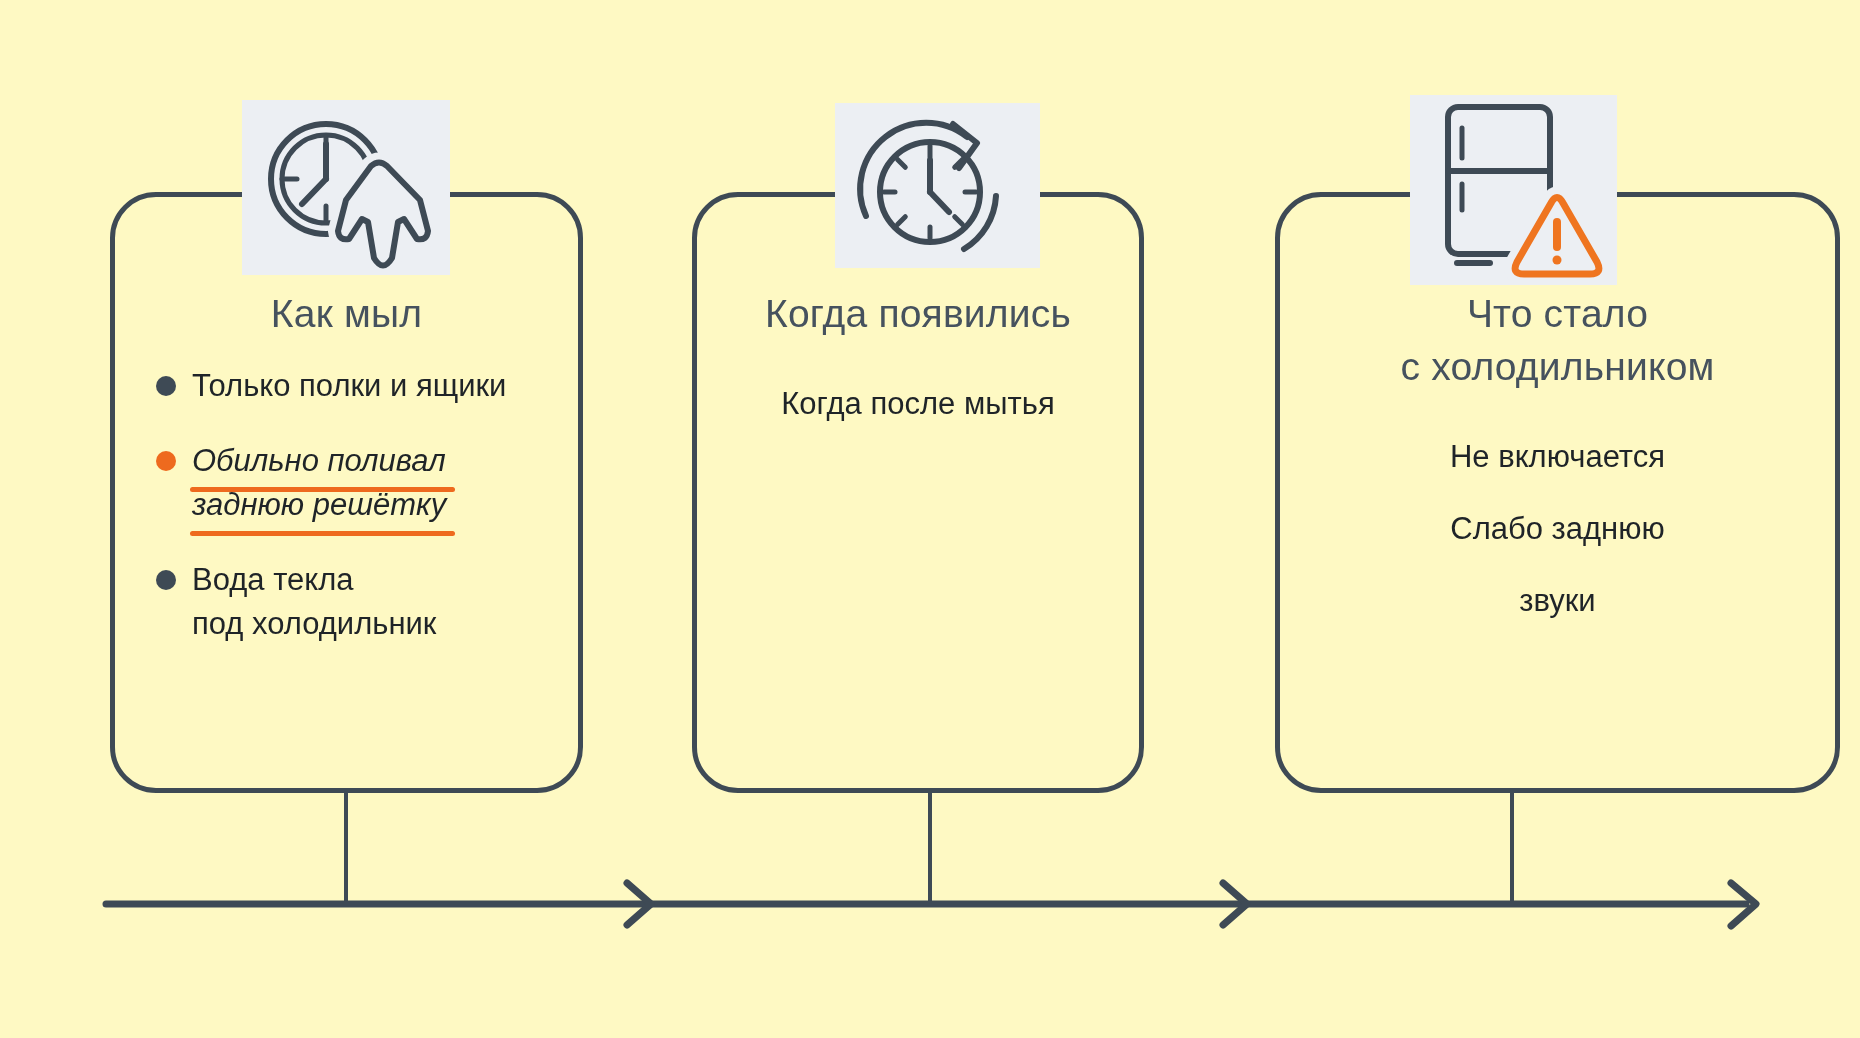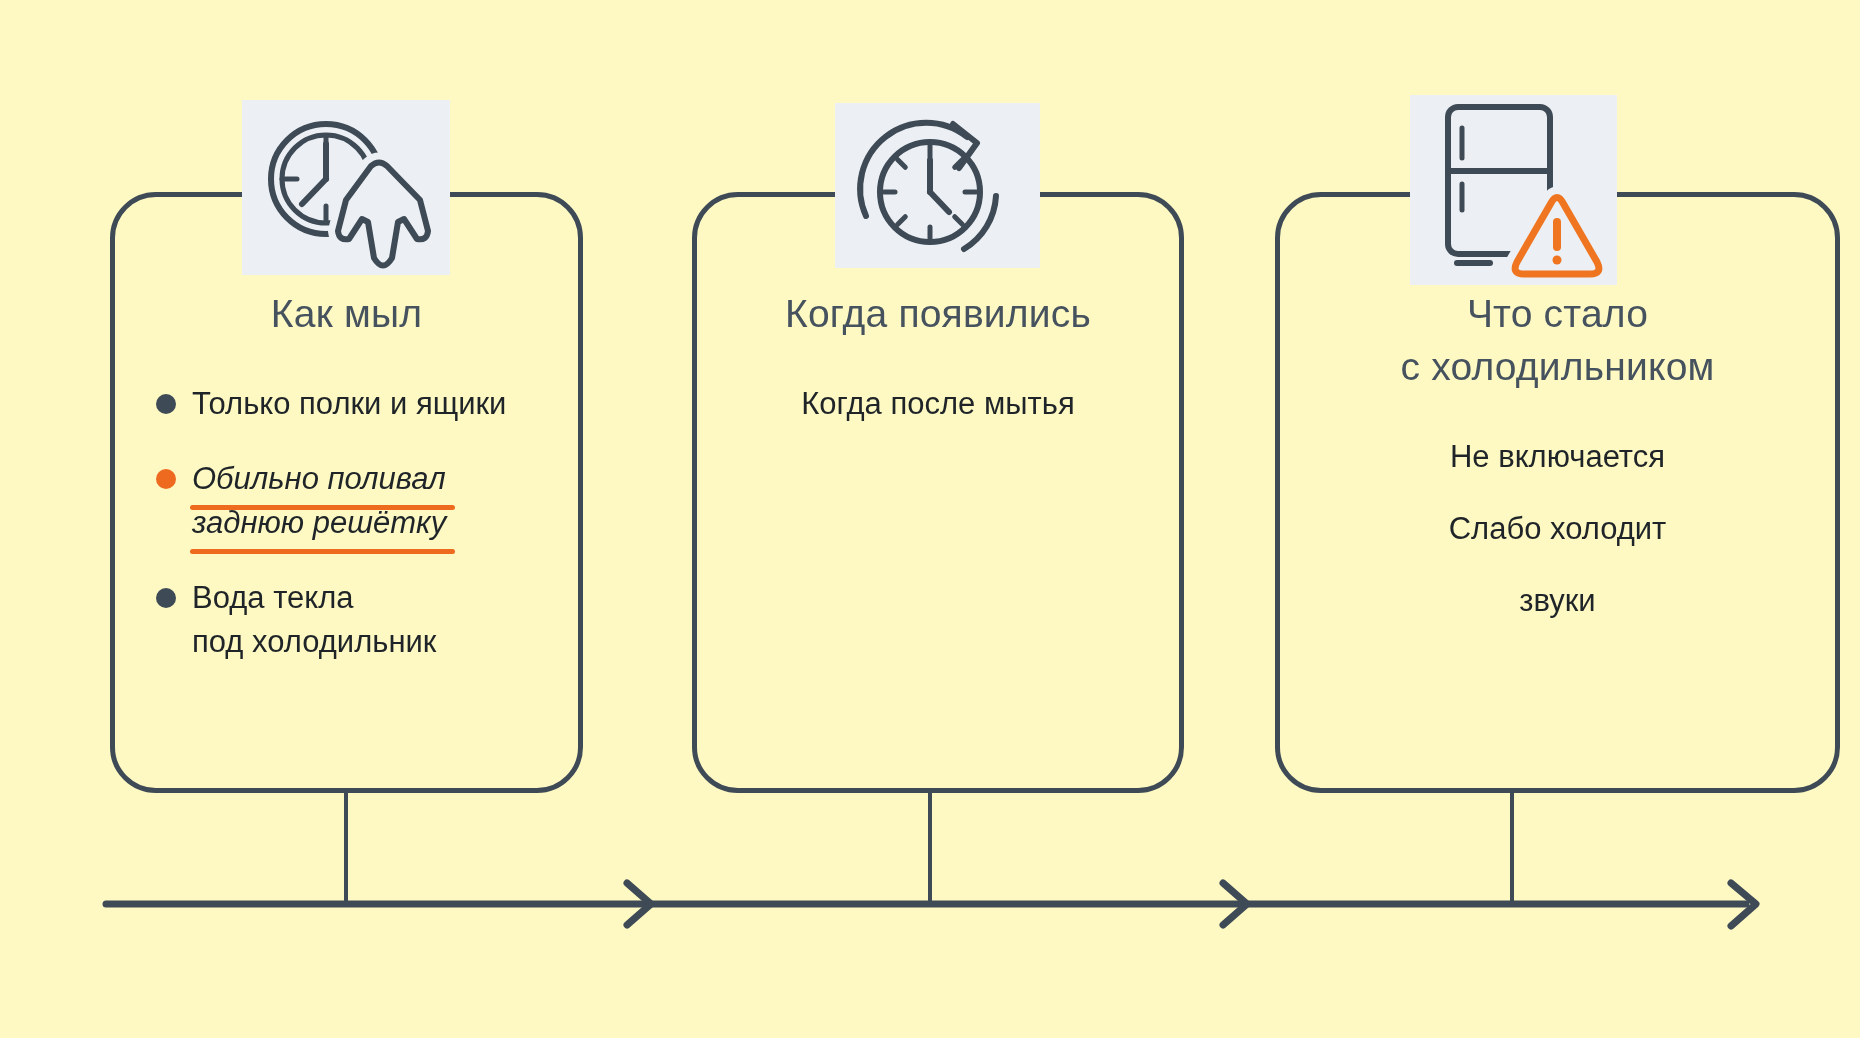--- a/index.html
+++ b/index.html
@@ -14,35 +14,35 @@
   .card {
     position: absolute;
     top: 192px;
     height: 601px;
     border: 5px solid #3e4a55;
     border-radius: 46px;
     box-sizing: border-box;
     z-index: 1;
   }
   .card-1 { left: 110px; width: 473px; }
-  .card-2 { left: 692px; width: 492px; }
+  .card-2 { left: 692px; width: 452px; }
   .card-3 { left: 1275px; width: 565px; }
 
   .card-title {
     margin-top: 90px;
     text-align: center;
     font-size: 39px;
     line-height: 53px;
     font-weight: 500;
     color: #46525e;
     letter-spacing: 0.2px;
   }
 
   
-  .list { margin-top: 42px; padding-left: 77px; }
+  .list { margin-top: 24px; padding-left: 77px; }
   .li { position: relative; margin-bottom: 31px; }
   .li-line { font-size: 31px; line-height: 44px; color: #1f2428; }
   .bullet {
     position: absolute;
     left: -36px; top: 12px;
     width: 20px; height: 20px;
     border-radius: 50%;
   }
   .bullet-slate  { background: #3e4a55; }
   .bullet-orange { background: #ee6a1e; }
@@ -121,21 +121,21 @@
     </div>
   </div>
 
   <div class="card card-3">
     <div class="card-title">
       <div>Что стало</div>
       <div>с холодильником</div>
     </div>
     <div class="items">
       <div class="citem">Не включается</div>
-      <div class="citem">Слабо холодит</div>
+      <div class="citem">Слабо заднюю</div>
       <div class="citem">
         <div>звуки</div>
       </div>
     </div>
   </div>
 
   <svg class="icon-svg icon-1" width="208" height="175" viewBox="242 100 208 175">
     <g stroke="#3e4a55" stroke-width="6" fill="none" stroke-linecap="round" stroke-linejoin="round">
       <circle cx="326" cy="179" r="55"></circle>
       <circle cx="326" cy="179" r="44" stroke-width="5"></circle>

